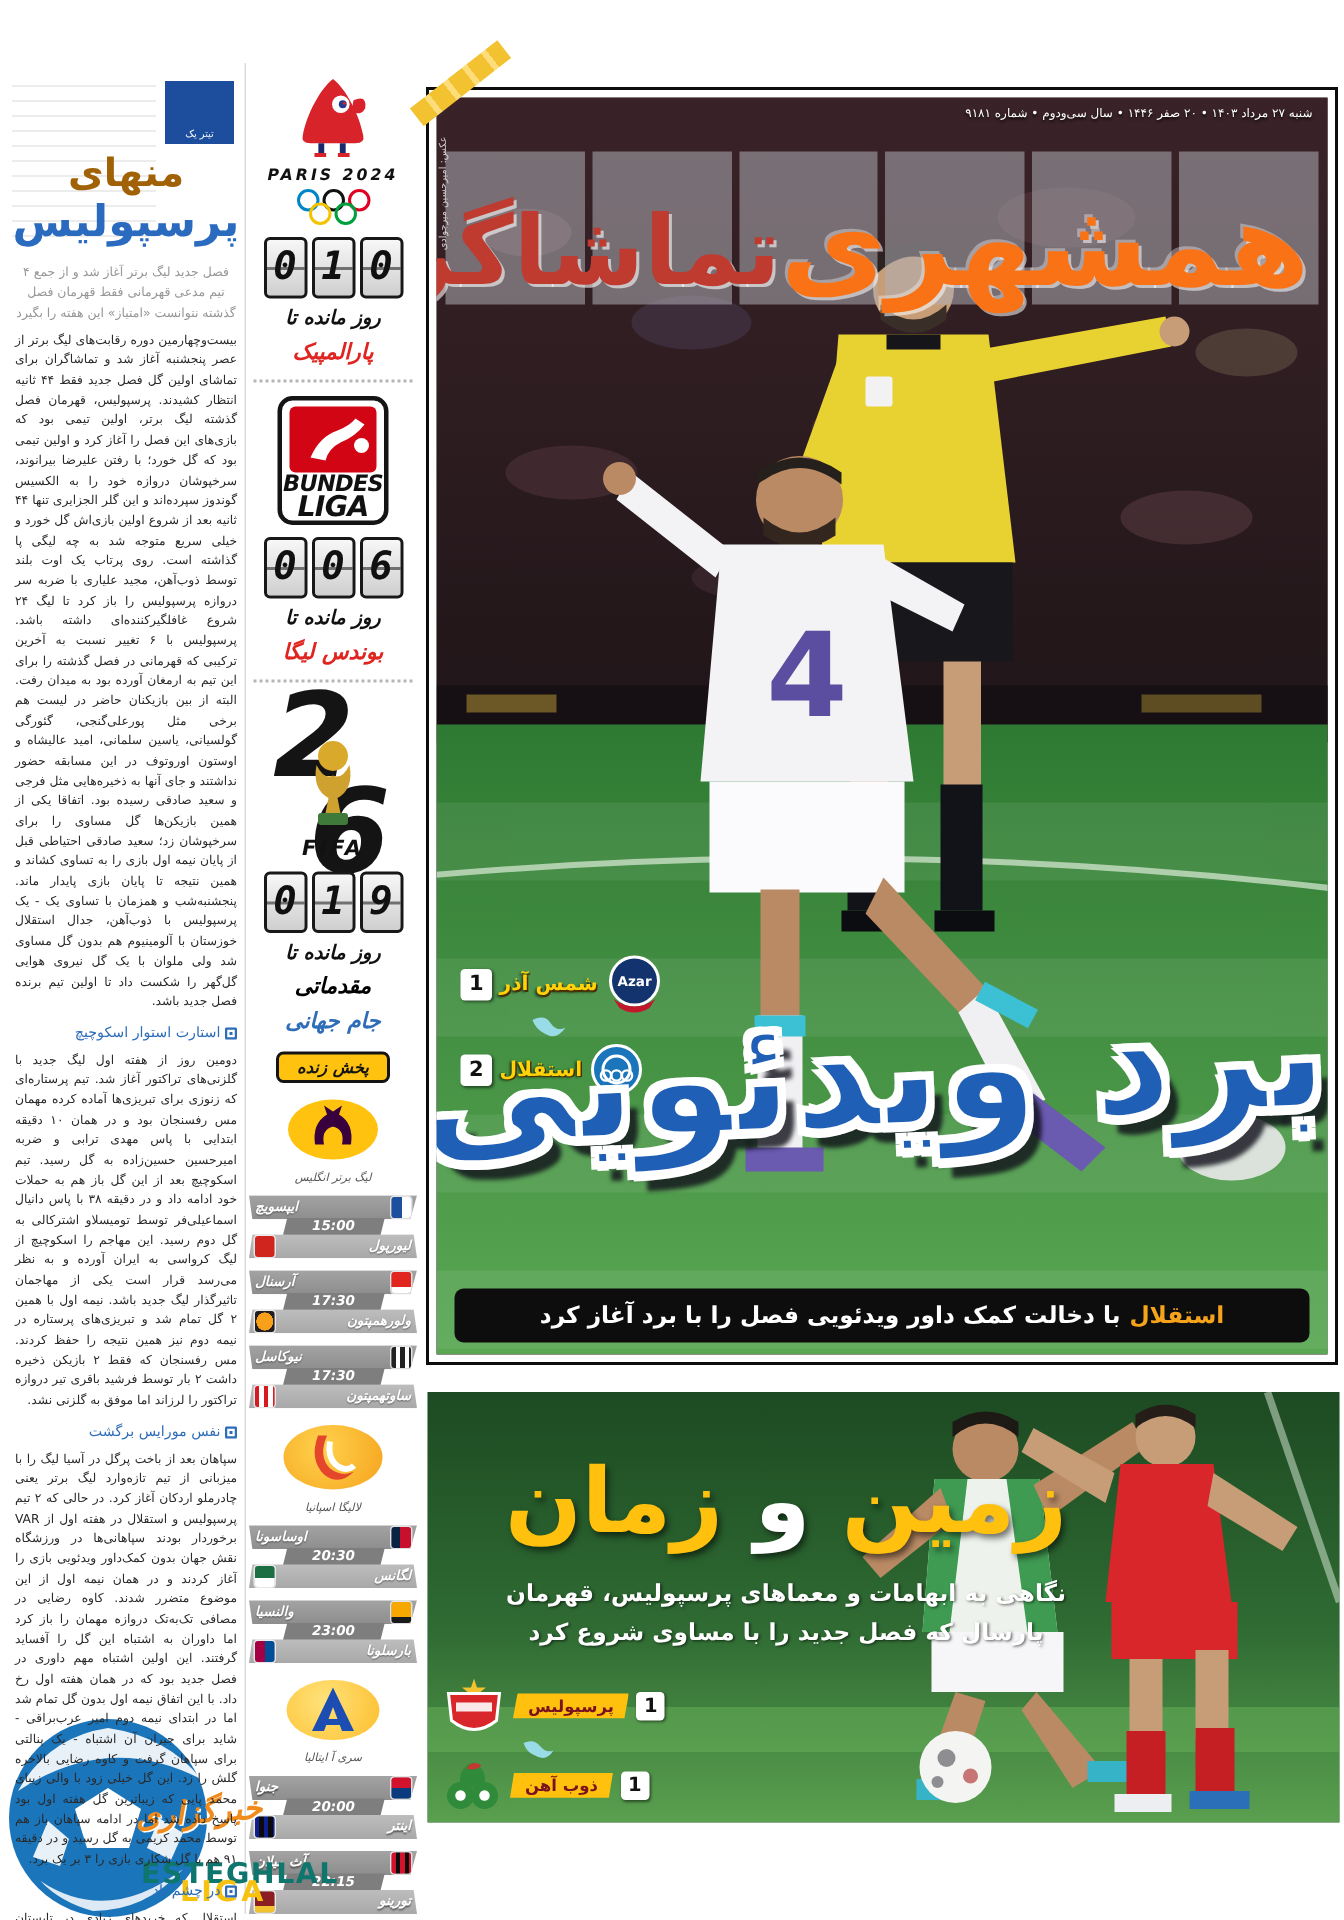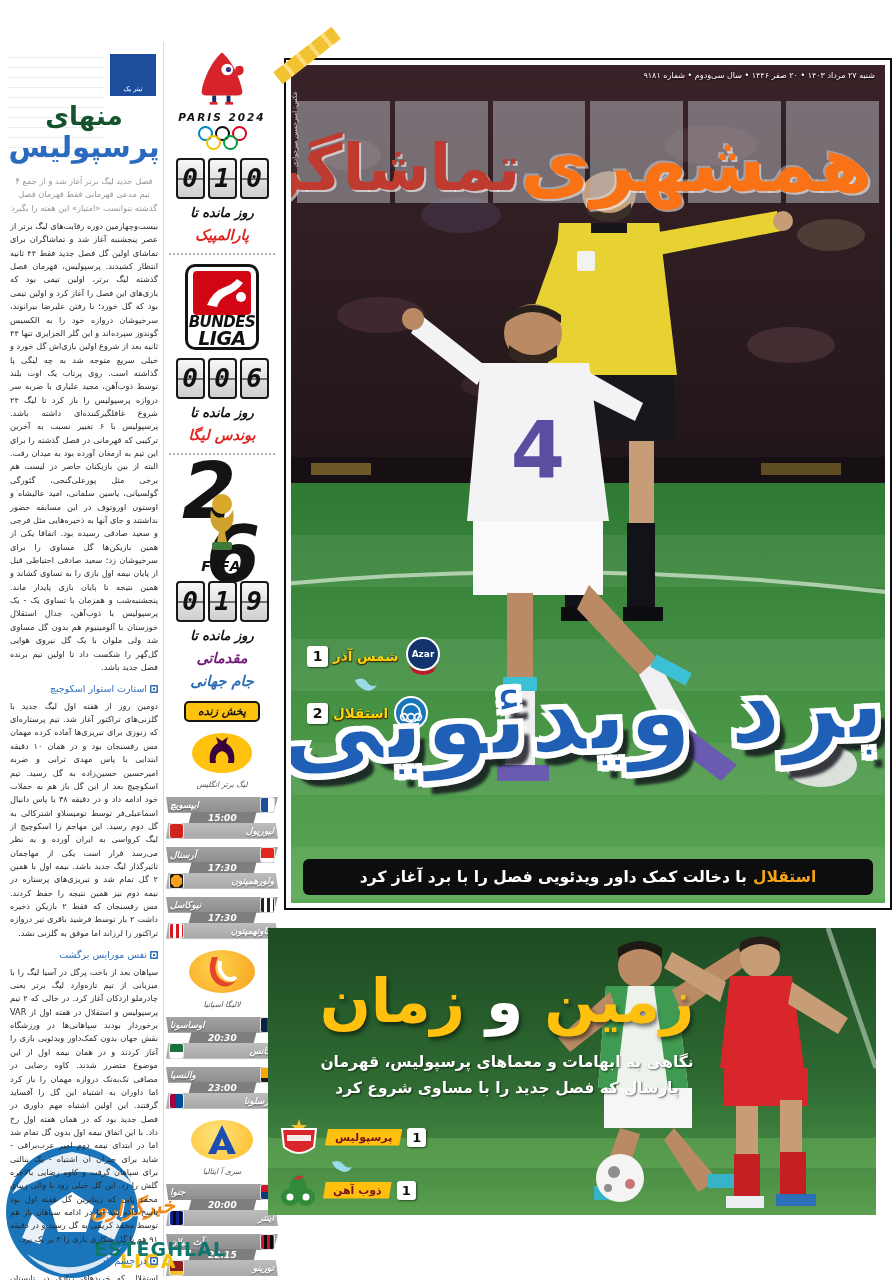--- a/index.html
+++ b/index.html
@@ -6,21 +6,21 @@
   .page{position:relative;width:896px;height:1280px;background:#fff;overflow:hidden;
         font-family:"DejaVu Sans",sans-serif;}
   
   .leftcol{position:absolute;left:8px;top:42px;width:152px;height:1232px;}
   .paper-lines{position:absolute;left:0;top:6px;width:96px;height:118px;
     background:repeating-linear-gradient(#fff 0 9px,#ececec 9px 10px);}
   .kicker-box{position:absolute;right:4px;top:12px;width:46px;height:42px;background:#1d4e9e;
     display:flex;align-items:flex-end;justify-content:center;}
   .kicker-box span{color:#fff;font-size:6.5px;padding-bottom:3px;}
   .l-head{position:absolute;top:60px;left:0;right:0;text-align:center;line-height:1.12;direction:rtl;}
-  .l-head .t1{font-size:26px;font-weight:bold;color:#14532d;display:block;}
+  .l-head .t1{font-size:26px;font-weight:bold;color:#a16207;display:block;}
   .l-head .t2{font-size:29px;font-weight:bold;color:#2a6bbf;display:block;}
   .l-lede{position:absolute;top:133px;left:2px;right:2px;direction:rtl;text-align:center;
     color:#979797;font-size:8.3px;line-height:1.6;}
   .l-body{position:absolute;top:178px;left:2px;right:2px;direction:rtl;text-align:justify;
     color:#2a2a2a;font-size:8.2px;line-height:1.63;z-index:2;}
   .l-body p{margin:0 0 6px 0;}
   .sec-title{color:#2e6db8;font-weight:normal;font-size:9.5px;margin:7px 0 3px 0;display:flex;
     align-items:center;gap:3px;direction:rtl;}
   .sec-sq{display:inline-block;width:8px;height:8px;background:#2e6db8;border-radius:1px;
     box-shadow:inset 0 0 0 1.5px #2e6db8, inset 0 0 0 3px #fff;}
@@ -100,21 +100,21 @@
   .big-headline{position:absolute;left:0;right:0;top:588px;z-index:5;text-align:center;direction:rtl;
     white-space:nowrap;transform:rotate(-2.5deg);font-size:104px;font-weight:bold;color:#1f5fb5;
     -webkit-text-stroke:3px #ffffff;
     text-shadow:4px 4px 0 #fff,-4px -4px 0 #fff,4px -4px 0 #fff,-4px 4px 0 #fff,0 5px 0 #fff,
       9px 12px 3px rgba(15,15,25,.8);}
   .subbar{position:absolute;left:12px;right:12px;bottom:8px;height:36px;background:#0d0d0d;
     border-radius:6px;z-index:5;display:flex;align-items:center;justify-content:center;gap:6px;direction:rtl;}
   .subbar .hl{color:#f5a31a;font-weight:bold;font-size:15.5px;}
   .subbar .rest{color:#fff;font-weight:bold;font-size:15.5px;}
   
-  .secondblock{position:absolute;left:268px;top:928px;width:608px;height:287px;overflow:hidden;background:#2c5f2f;}
+  .secondblock{position:absolute;left:285px;top:928px;width:608px;height:287px;overflow:hidden;background:#2c5f2f;}
   .secondblock>svg{position:absolute;inset:0;}
   .h2line{position:absolute;left:4px;top:38px;width:470px;text-align:center;direction:rtl;z-index:3;
     font-size:60px;font-weight:bold;color:#ffc10e;white-space:nowrap;
     text-shadow:2px 3px 4px rgba(0,0,0,.55);}
   .h2line .w{color:#ffffff;}
   .h2sub{position:absolute;left:14px;top:122px;width:450px;text-align:center;direction:rtl;z-index:3;
     color:#fff;font-weight:bold;font-size:15.5px;line-height:1.65;text-shadow:1px 1px 2px rgba(0,0,0,.6);}
   .scorebox2{position:absolute;left:10px;bottom:8px;width:190px;z-index:4;}
   .sc2-row{display:flex;align-items:center;gap:5px;height:34px;}
   .sc2-pill{background:#ffc10e;color:#7a1220;font-weight:bold;font-size:11px;direction:rtl;
@@ -262,21 +262,21 @@
       <div class="flip">
           <span>1</span>
           <div class="hinge"></div>
         </div>
       <div class="flip">
           <span>9</span>
           <div class="hinge"></div>
         </div>
     </div>
     <div class="cnt-lbl1">روز مانده تا</div>
-    <div class="cnt-lbl2" style="color:#701a75">مقدماتی</div>
+    <div class="cnt-lbl2" style="color:#000000">مقدماتی</div>
     <div class="cnt-lbl2" style="color:#2e6db8">جام جهانی</div>
 
     <div class="live-badge">پخش زنده</div>
 
     <div class="lg-circle" style="width:60px;height:60px;background:#ffc20e;">
       <svg width="40" height="40" viewBox="0 0 40 40">
         <path d="M8,30 Q6,16 16,10 L14,4 L20,8 L26,4 L24,10 Q34,16 32,30 L26,30 Q28,20 20,18 Q12,20 14,30Z" fill="#38003c"></path>
         <circle cx="20" cy="14" r="4" fill="#38003c"></circle>
       </svg>
     </div>

